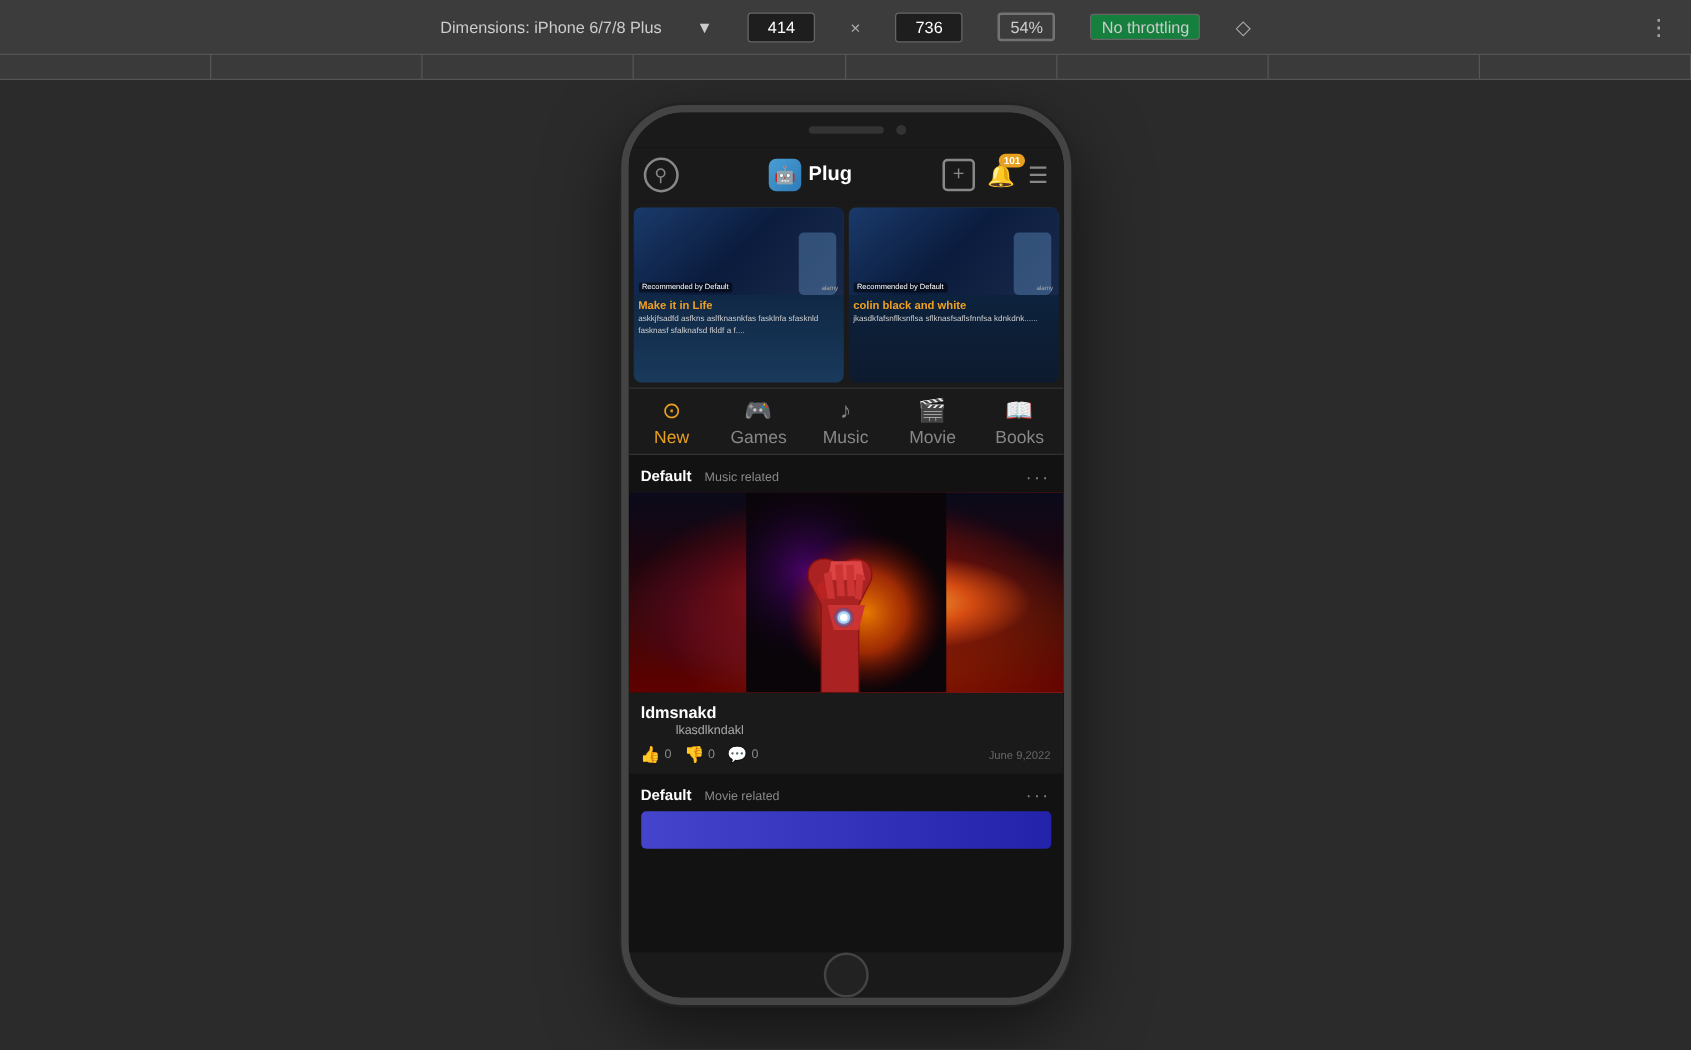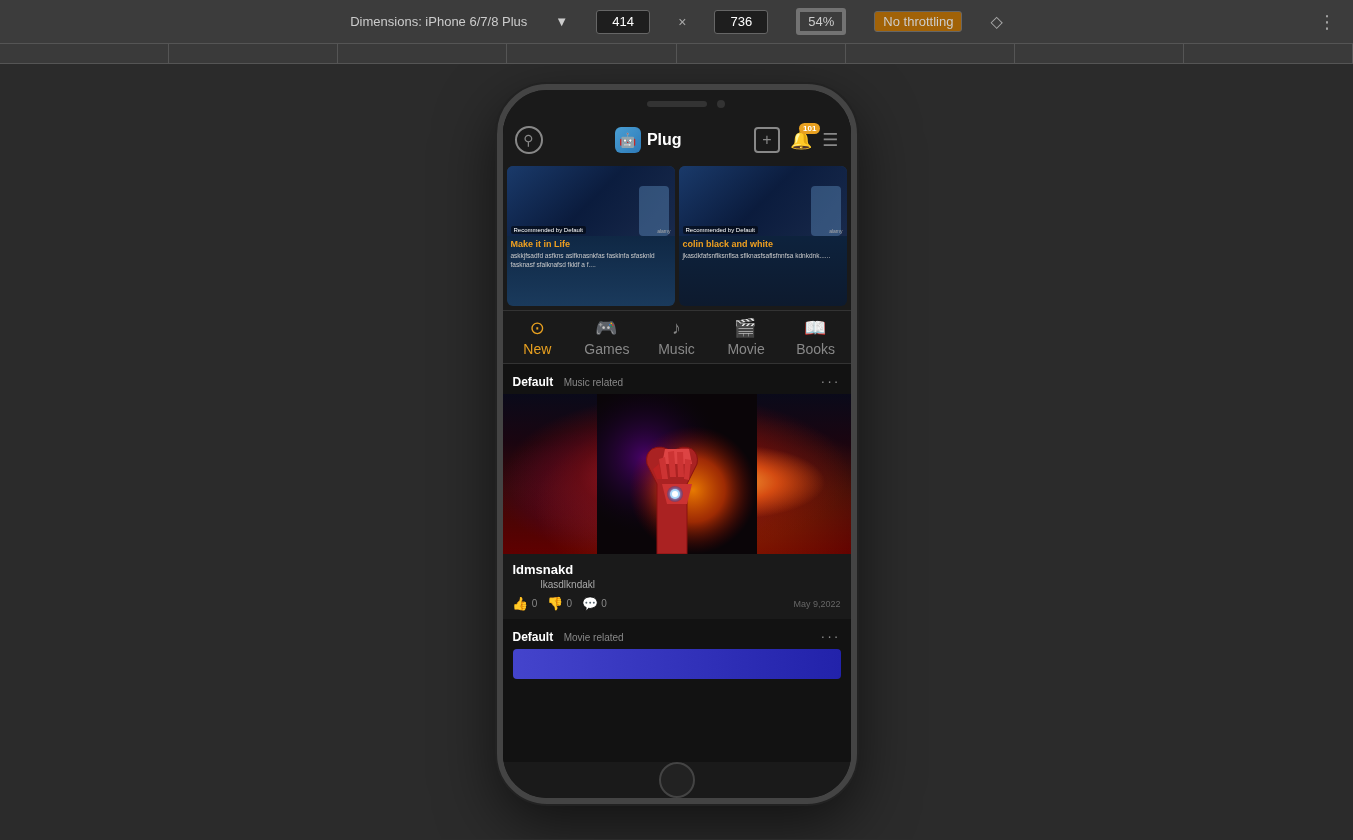--- a/index.html
+++ b/index.html
@@ -41,30 +41,30 @@
       border-radius: 3px;
     }
 
     .browser-bar-x {
       color: #aaa;
       font-size: 14px;
     }
 
     .browser-bar-zoom {
       background: #3c3c3c;
-      border: 4px solid #737373;
+      border: 2px solid #737373;
       color: #ccc;
       font-size: 13px;
       padding: 2px 8px;
       border-radius: 3px;
       cursor: pointer;
     }
 
     .browser-bar-throttle {
-      background: #a16207;
+      background: #15803d;
       border: 1px solid #666;
       color: #ccc;
       font-size: 13px;
       padding: 2px 8px;
       border-radius: 3px;
       cursor: pointer;
     }
 
     .browser-bar-icon {
       color: #aaa;
@@ -690,21 +690,21 @@
               </div>
               <div class="action-btn">
                 <span class="action-icon">👎</span>
                 <span>0</span>
               </div>
               <div class="action-btn">
                 <span class="action-icon">💬</span>
                 <span>0</span>
               </div>
             </div>
-            <span class="post-date">May 9,2022</span>
+            <span class="post-date">June 9,2022</span>
           </div>
         </div>
 
         <div class="section-header-2">
           <div>
             <span class="section-title">Default</span>
             <span class="section-subtitle">Movie related</span>
           </div>
           <span class="section-more">···</span>
         </div>

